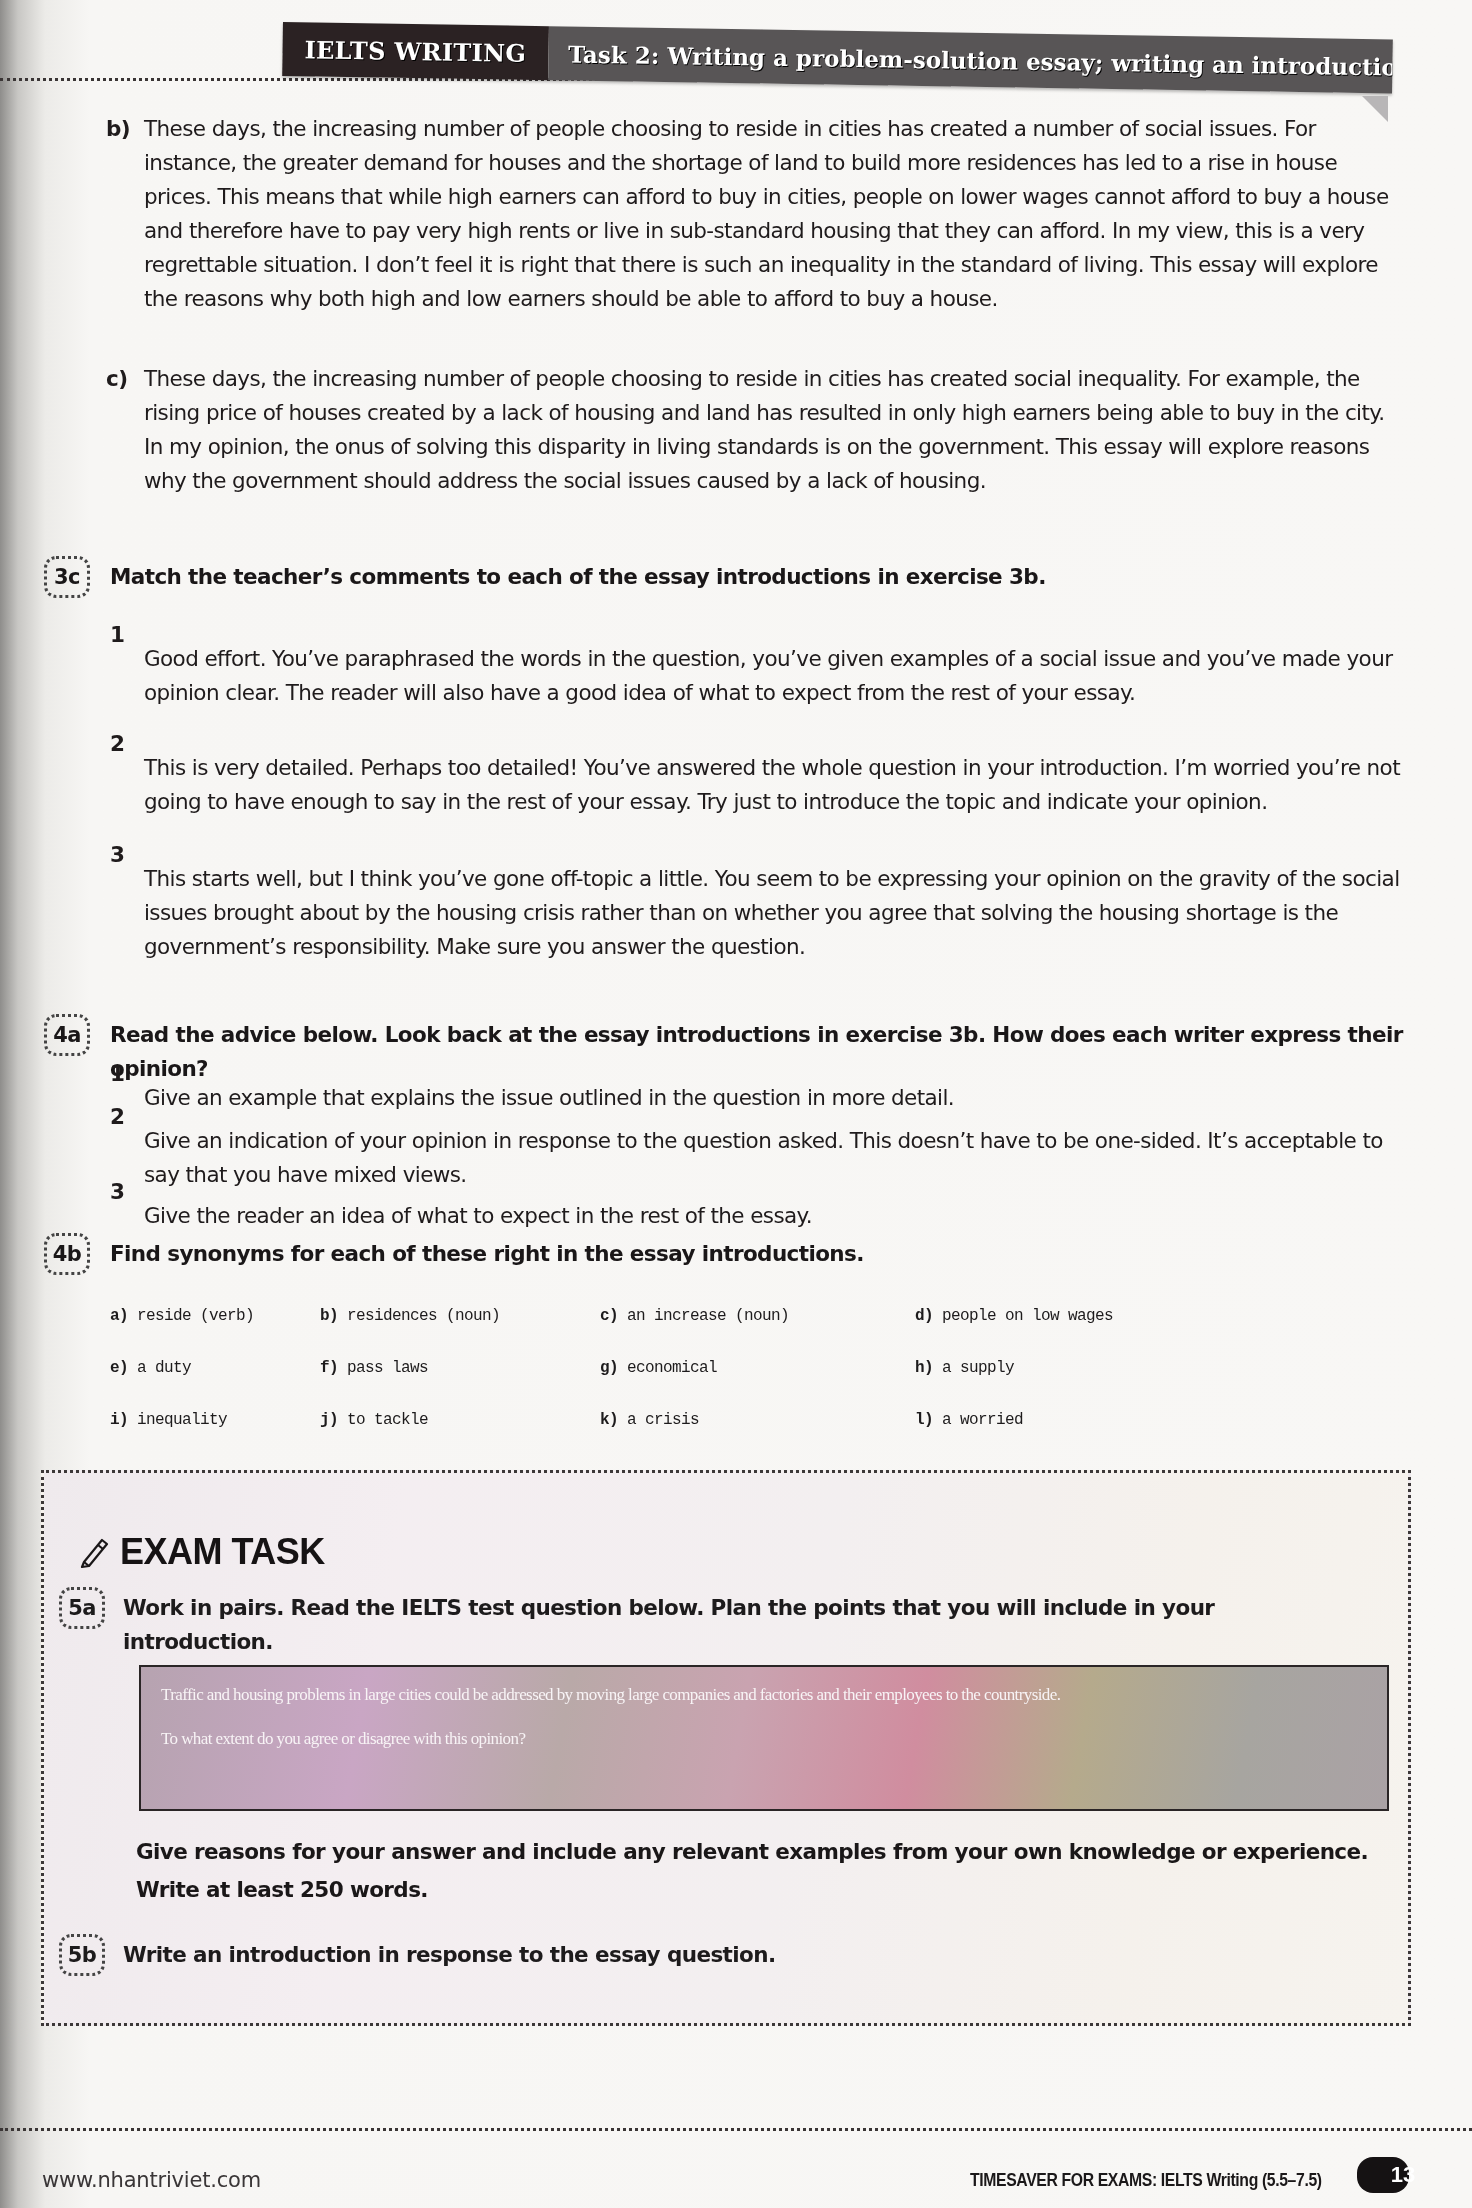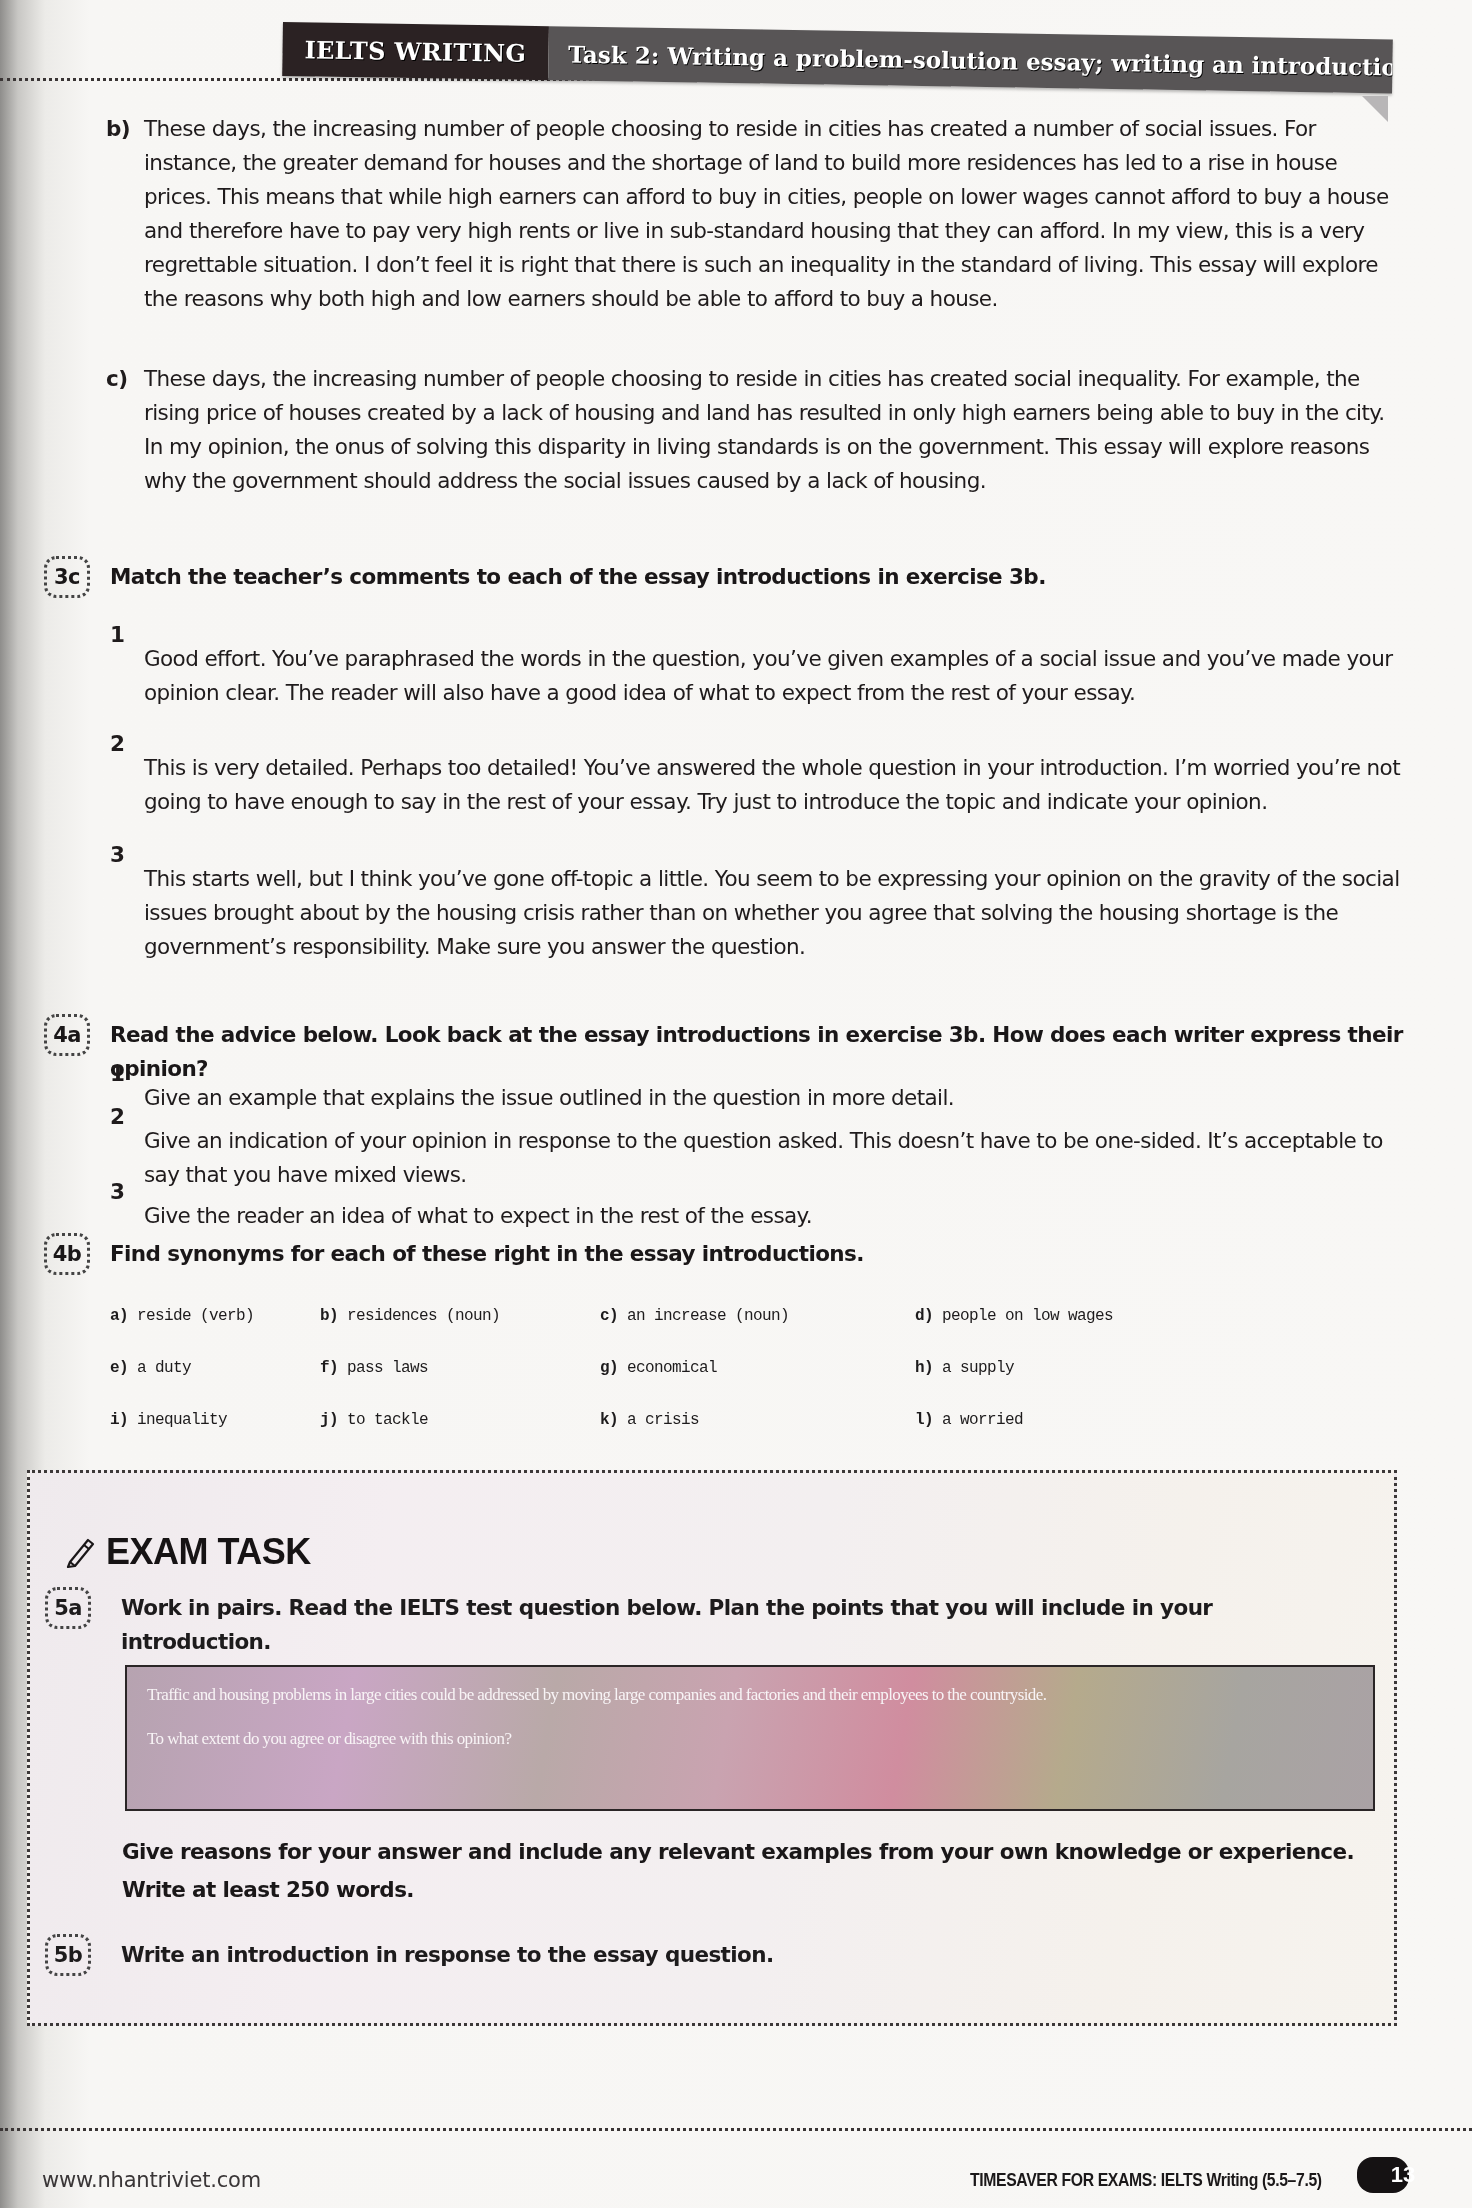--- a/index.html
+++ b/index.html
@@ -166,21 +166,21 @@
     .syn-cell { white-space: nowrap; }
     .syn-cell:nth-child(1) { width: 210px; }
     .syn-cell:nth-child(2) { width: 280px; }
     .syn-cell:nth-child(3) { width: 315px; }
     .syn-cell:nth-child(4) { width: 295px; }
     .syn-cell b { font-weight: bold; }
 
     
     .exam-box {
       position: absolute;
-      left: 27px;
+      left: 41px;
       top: 1470px;
       width: 1370px;
       height: 556px;
       border: 3px dotted #3c3838;
       background: linear-gradient(100deg, #efeaed 0%, #f4eef1 25%, #f3eff0 55%, #f5f1ec 80%, #f6f3ee 100%);
     }
     .exam-title {
       position: absolute;
       left: 32px;
       top: 58px;
@@ -228,21 +228,20 @@
     .exam-ex {
       position: absolute;
       left: 15px;
       display: flex;
       font-family: "DejaVu Sans", sans-serif;
       font-weight: bold;
       font-size: 21.5px;
       line-height: 34px;
       letter-spacing: -0.6px;
       width: 1280px;
-      gap: 12px;
     }
     .exam-ex .badge { margin-right: 18px; }
 
     
     .footer-line {
       position: absolute;
       left: 0;
       top: 2128px;
       width: 1472px;
       border-top: 3px dotted #3a3535;

